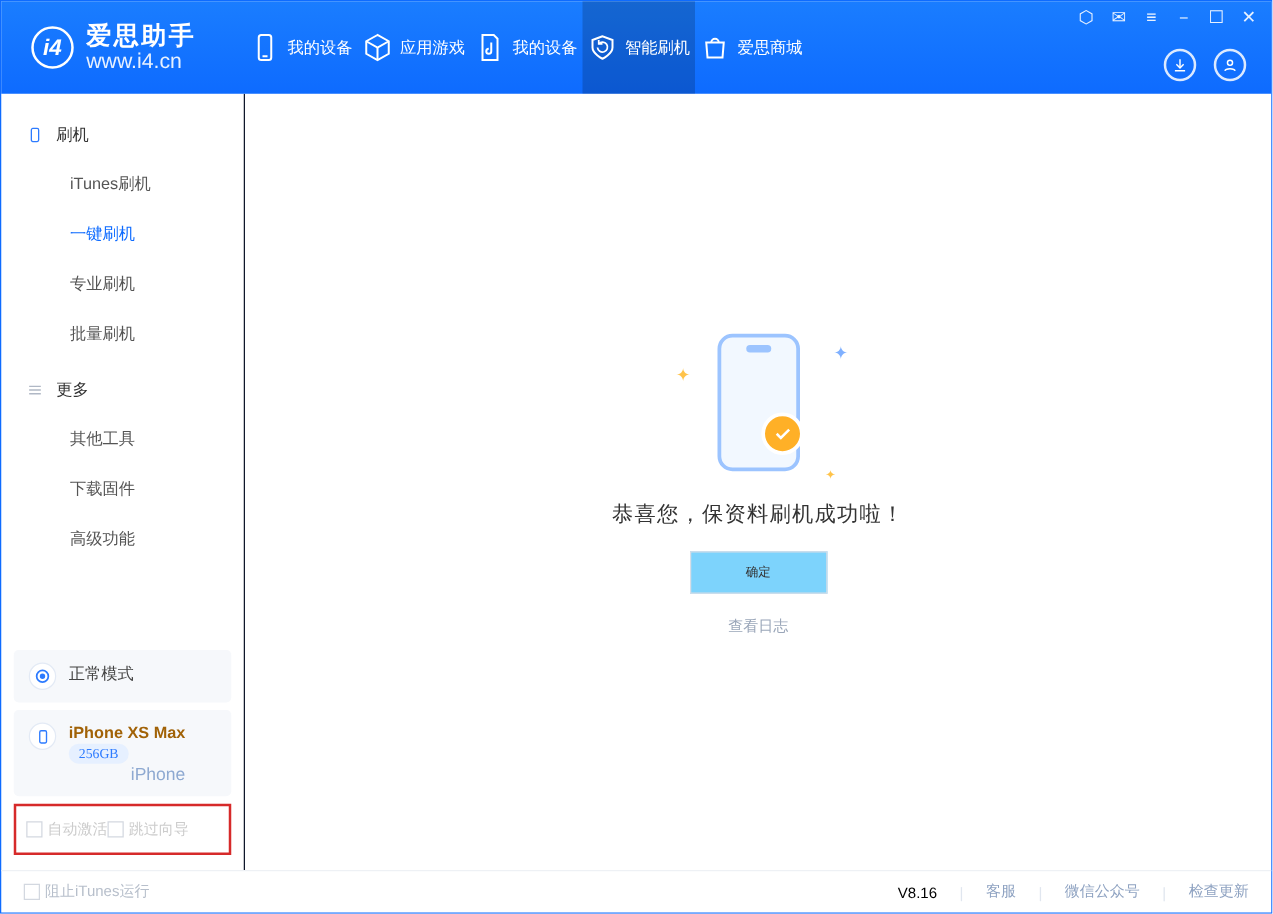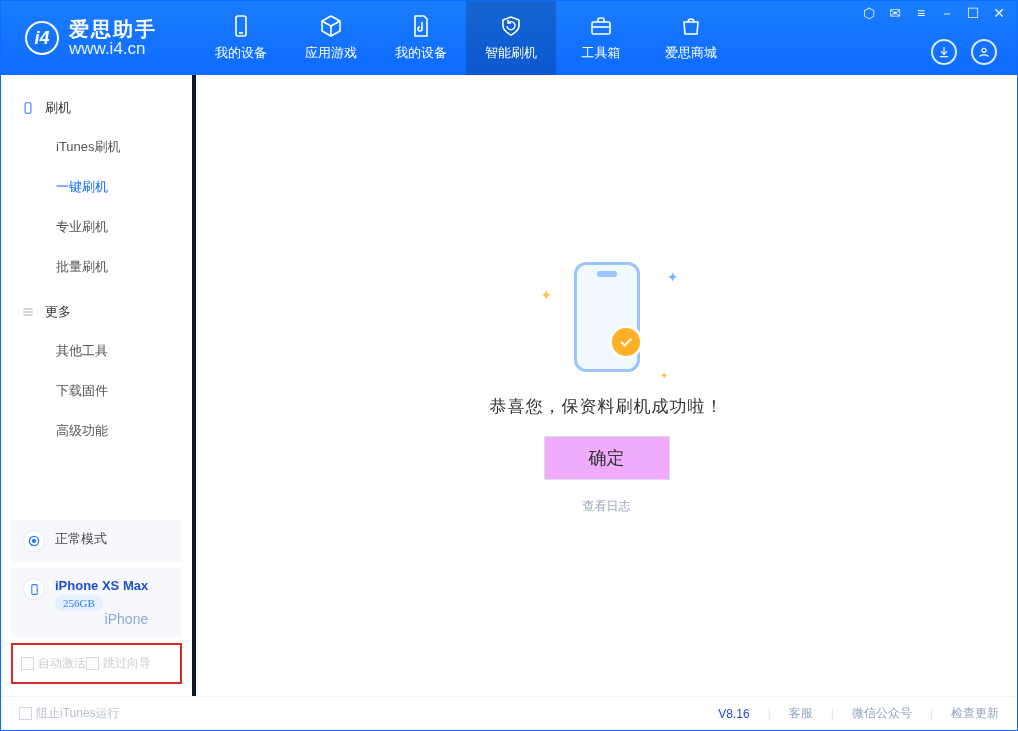--- a/index.html
+++ b/index.html
@@ -5,55 +5,55 @@
 * { margin: 0; padding: 0; box-sizing: border-box; font-family: "Microsoft YaHei", Arial, sans-serif; }
 body { background: #f5f6f8; }
 .frame { width: 1018px; height: 731px; border: 1px solid #0e6bff; background: #fff; display: flex; flex-direction: column; position: relative; }
 .header { height: 74px; background: linear-gradient(180deg, #1a7dff 0%, #0e6bff 100%); display: flex; align-items: center; color: #fff; position: relative; }
 .logo { display: flex; align-items: center; gap: 10px; padding: 0 18px 0 24px; min-width: 195px; }
 .logo-mark { width: 34px; height: 34px; border: 2px solid #fff; border-radius: 50%; display: flex; align-items: center; justify-content: center; font-style: italic; font-weight: 700; font-size: 18px; }
 .logo-text { line-height: 1.1; }
 .logo-title { font-size: 20px; font-weight: 600; letter-spacing: 2px; }
 .logo-sub { font-size: 17px; opacity: .9; }
 .nav { display: flex; height: 100%; }
-.nav-item { width: 90px; height: 100%; display: flex; flex-direction: column; align-items: center; justify-content: center; gap: 6px; cursor: pointer; font-size: 13px; }
+.nav-item { width: 90px; height: 100%; display: flex; flex-direction: row; align-items: center; justify-content: center; gap: 6px; cursor: pointer; font-size: 13px; }
 .nav-item.active { background: rgba(0,0,0,.18); }
 .nav-item svg { width: 24px; height: 24px; }
 .win-controls-top { position: absolute; top: 4px; right: 10px; display: flex; gap: 10px; font-size: 14px; opacity: .9; }
 .win-controls-top span { cursor: pointer; width: 16px; text-align: center; }
 .header-right { position: absolute; right: 20px; bottom: 10px; display: flex; gap: 14px; }
 .circ-btn { width: 26px; height: 26px; border: 2px solid rgba(255,255,255,.85); border-radius: 50%; display: flex; align-items: center; justify-content: center; cursor: pointer; }
 .body { flex: 1; display: flex; min-height: 0; }
-.sidebar { width: 195px; border-right: 4px solid #0f172a; display: flex; flex-direction: column; padding-top: 14px; font-size: 13px; color: #444; }
+.sidebar { width: 195px; border-right: 1px solid #0f172a; display: flex; flex-direction: column; padding-top: 14px; font-size: 13px; color: #444; }
 .side-sec { padding: 0 0 6px 0; }
 .side-head { display: flex; align-items: center; gap: 10px; padding: 10px 20px; color: #333; font-weight: 500; }
 .side-head svg { width: 14px; height: 14px; }
 .side-sub { padding: 11px 0 11px 55px; cursor: pointer; color: #555; }
 .side-sub.active { color: #0e6bff; }
 .device-cards { margin-top: auto; }
 .card { margin: 6px 10px; background: #f6f8fb; border-radius: 4px; padding: 10px 12px; display: flex; align-items: flex-start; gap: 10px; font-size: 13px; }
 .card .ic { width: 22px; height: 22px; border-radius: 50%; background: #fff; display: flex; align-items: center; justify-content: center; border: 1px solid #e3eaf5; }
 .card-sub { font-size: 14px; color: #8ea9d1; text-align: right; }
 .badge { display: inline-block; padding: 2px 8px; border-radius: 10px; background: #e6f0ff; color: #2d7bff; font-size: 11px; margin-top: 2px; font-family: Liberation Serif, serif; }
 .opt-row { border: 2px solid #d62a2a; margin: 6px 10px 12px 10px; padding: 10px 8px; display: flex; gap: 0; font-size: 12px; color: #ccc; align-items: center; }
 .chk { width: 13px; height: 13px; border: 1px solid #d3d8e0; display: inline-block; vertical-align: middle; margin-right: 4px; }
 .main { flex: 1; display: flex; flex-direction: column; align-items: center; justify-content: center; gap: 18px; }
 .illus { width: 120px; height: 120px; position: relative; display: flex; align-items: center; justify-content: center; }
 .phone { width: 66px; height: 110px; background: #f2f8ff; border: 3px solid #9cc4ff; border-radius: 12px; position: relative; }
 .phone::before { content:""; position:absolute; top:6px; left:50%; transform:translateX(-50%); width:20px; height:6px; background:#9cc4ff; border-radius:3px; }
 .check { position: absolute; right: -6px; bottom: 10px; width: 34px; height: 34px; background: #ffb027; border-radius: 50%; border:3px solid #fff; display:flex; align-items:center; justify-content:center; }
 .sparkle { position:absolute; font-size:14px; color:#ffc34a; }
 .success-text { font-size: 17px; color: #333; letter-spacing: 1px; }
-.btn-ok { border: 1px solid #d8dde6; background: #f0abfc; padding: 9px 44px; font-size: 18px; cursor: pointer; color: #333; }
+.btn-ok { border: 1px solid #d8dde6; background: #7dd3fc; padding: 9px 44px; font-size: 10px; cursor: pointer; color: #333; }
 .log-link { font-size: 12px; color: #9aa6b9; cursor: pointer; }
 .footer { height: 34px; border-top: 1px solid #eef1f5; display: flex; align-items: center; font-size: 12px; color: #b7bfcb; padding: 0 18px; gap: 18px; }
 .footer .spacer { flex: 1; }
 .f-link { color: #8fa3c2; cursor: pointer; }
 .sep { color: #e0e6ef; }
-.ver { color: #1d4ed8; }
+.ver { color: #000000; }
 </style>
 </head>
 <body>
 
 <div class="frame">
 
   <div class="header">
     <div class="logo">
       <div class="logo-mark">i4</div>
       <div class="logo-text">
@@ -84,28 +84,20 @@
           </svg>
         <span>我的设备</span>
       </div>
       <div class="nav-item active">
         <svg viewBox="0 0 24 24" fill="none" stroke="#fff" stroke-width="1.6">
             <path d="M12 3 4 6v6c0 5 8 9 8 9s8-4 8-9V6z"></path>
             <path d="M8 12a4 4 0 1 0 1-3" stroke-width="1.4"></path>
             <path d="M9 6v3h3" stroke-width="1.4"></path>
           </svg>
         <span>智能刷机</span>
-      </div>
-      <div class="nav-item">
-        <svg viewBox="0 0 24 24" fill="none" stroke="#fff" stroke-width="1.6">
-            <rect x="3" y="8" width="18" height="12" rx="1.5"></rect>
-            <path d="M9 8V6a2 2 0 0 1 2-2h2a2 2 0 0 1 2 2v2"></path>
-            <line x1="3" y1="13" x2="21" y2="13"></line>
-          </svg>
-        <span>工具箱</span>
       </div>
       <div class="nav-item">
         <svg viewBox="0 0 24 24" fill="none" stroke="#fff" stroke-width="1.6">
             <path d="M5 8h14l-1 12H6z"></path>
             <path d="M9 8a3 3 0 0 1 6 0"></path>
           </svg>
         <span>爱思商城</span>
       </div>
     </div>
     <div class="win-controls-top">
@@ -171,21 +163,21 @@
           </div>
           <span>正常模式</span>
         </div>
         <div class="card" style="align-items:flex-start">
           <div class="ic">
             <svg width="13" height="13" viewBox="0 0 24 24" fill="none" stroke="#2d7bff" stroke-width="2">
                 <rect x="7" y="3" width="10" height="18" rx="2"></rect>
               </svg>
           </div>
           <div>
-            <div style="font-weight:600;color:#1d4ed8">iPhone XS Max</div>
+            <div style="font-weight:600;color:#a16207">iPhone XS Max</div>
             <span class="badge">256GB</span>
             <div class="card-sub">iPhone</div>
           </div>
         </div>
         <div class="opt-row">
           <label><span class="chk"></span><span>自动激活</span></label>
           <label><span class="chk"></span><span>跳过向导</span></label>
         </div>
       </div>
     </div>

